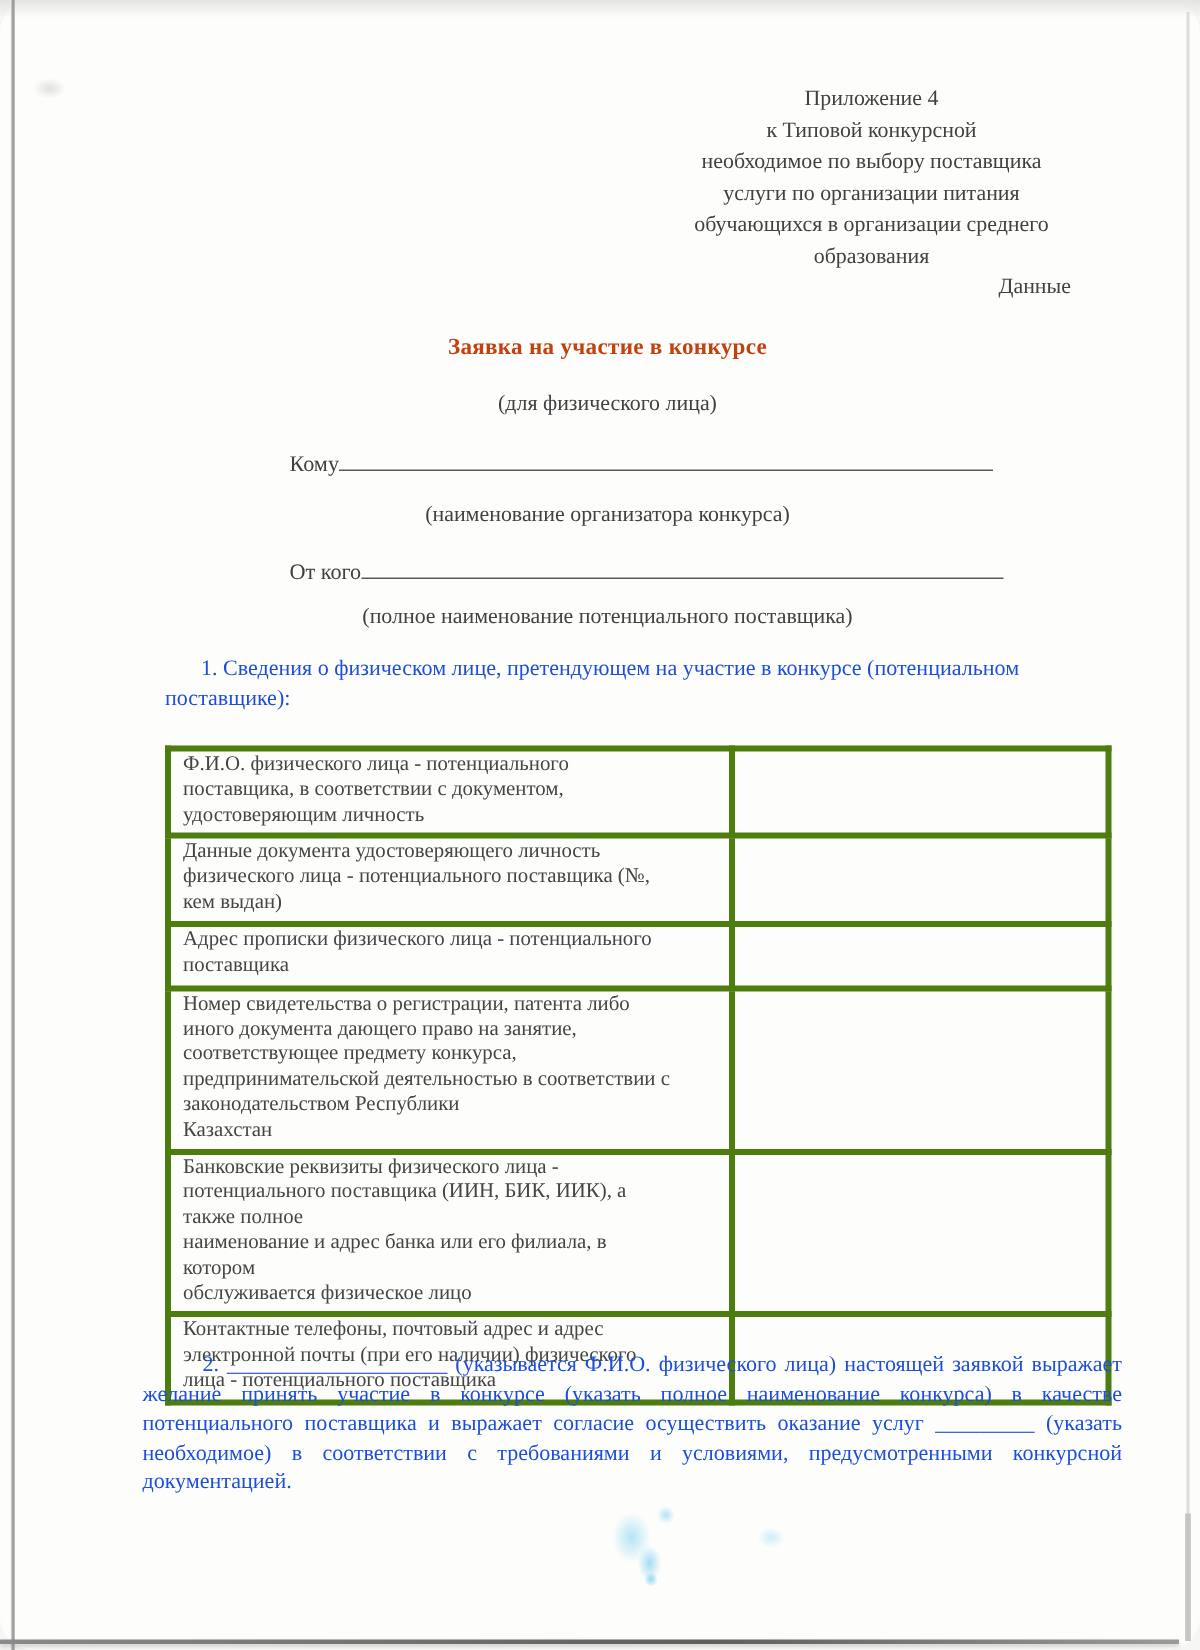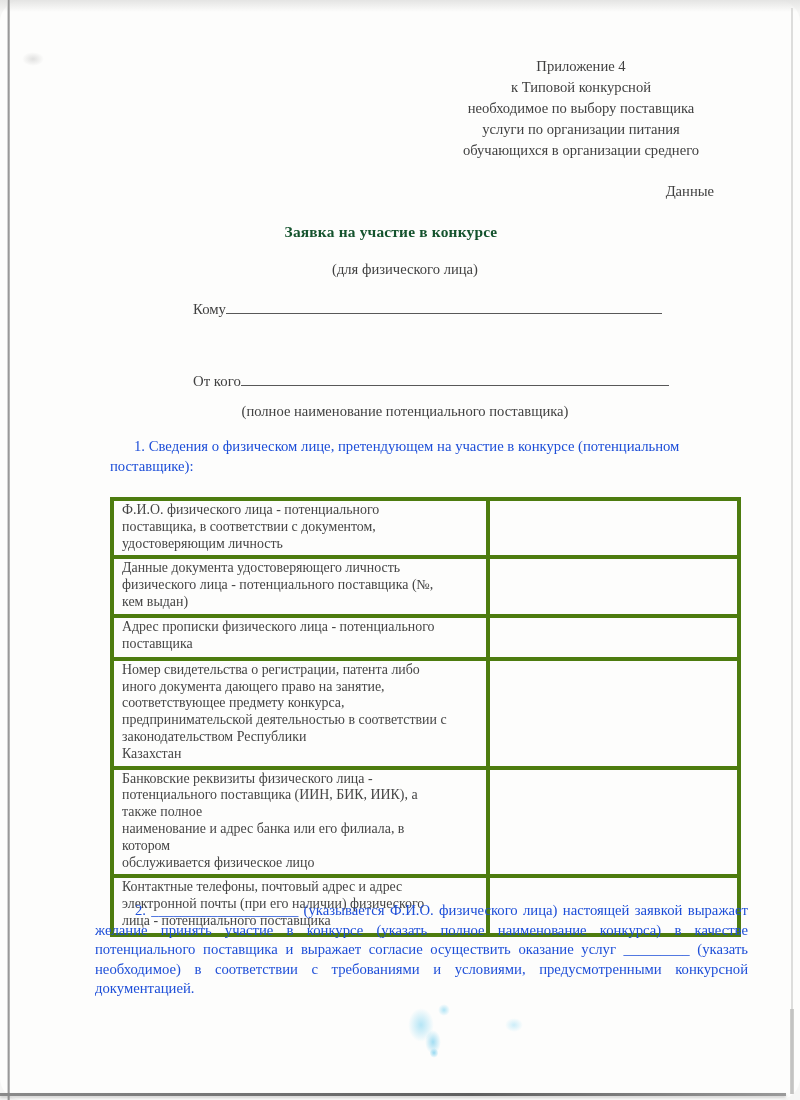--- a/index.html
+++ b/index.html
@@ -30,22 +30,22 @@
   .sd1{left:408px;top:1008px;width:26px;height:34px;background:radial-gradient(ellipse,rgba(62,190,235,.38),rgba(62,190,235,0) 70%);}
   .sd2{left:425px;top:1030px;width:16px;height:24px;background:radial-gradient(ellipse,rgba(52,182,230,.45),rgba(52,182,230,0) 70%);}
   .sd3{left:438px;top:1004px;width:12px;height:12px;background:radial-gradient(circle,rgba(62,190,235,.4),rgba(62,190,235,0) 70%);}
   .sd4{left:505px;top:1018px;width:18px;height:14px;background:radial-gradient(ellipse,rgba(90,200,240,.3),rgba(90,200,240,0) 70%);}
   .sd5{left:430px;top:1048px;width:8px;height:10px;background:radial-gradient(circle,rgba(52,182,230,.5),rgba(52,182,230,0) 75%);}
   
   .appendix{position:absolute;left:420px;top:56px;width:322px;
     text-align:center;font-size:14.6px;line-height:21px;}
   .forma{position:absolute;left:420px;top:183px;width:322px;
     text-align:right;padding-right:28px;box-sizing:border-box;font-size:14.6px;}
-  .title{position:absolute;left:41px;top:223px;width:700px;margin:0;
-    text-align:center;font-size:15.4px;font-weight:bold;letter-spacing:.2px;color:#14532d;}
+  .title{position:absolute;left:55px;top:223px;width:700px;margin:0;
+    text-align:center;font-size:15.4px;font-weight:bold;letter-spacing:.2px;color:#c2410c;}
   .subtitle{position:absolute;left:55px;top:261px;width:700px;
     text-align:center;font-size:14.6px;}
   .fill-row{position:absolute;left:193px;font-size:14.8px;white-space:nowrap;}
   .row-kom{top:299px;}
   .row-otkogo{top:371px;}
   .fill-line{display:inline-block;height:14px;border-bottom:1.3px solid #585858;vertical-align:baseline;}
   .w-kom{width:436px;}
   .w-otkogo{width:428px;}
   .caption{position:absolute;left:55px;width:700px;text-align:center;font-size:14.6px;}
   .cap1{top:335px;}
@@ -74,30 +74,32 @@
   <div class="edge-bottom"></div>
   <div class="corner-br"></div>
   <div class="speck speck-gray"></div>
 
   <div class="appendix">
     <div>Приложение 4</div>
     <div>к Типовой конкурсной</div>
     <div>необходимое по выбору поставщика</div>
     <div>услуги по организации питания</div>
     <div>обучающихся в организации среднего</div>
+    <div>образования</div>
   </div>
 
   <div class="forma">Данные</div>
 
   <h1 class="title">Заявка на участие в конкурсе</h1>
   <div class="subtitle">(для физического лица)</div>
 
   <div class="fill-row row-kom">
     <span>Кому</span><span class="fill-line w-kom"></span>
   </div>
+  <div class="caption cap1">(наименование организатора конкурса)</div>
 
   <div class="fill-row row-otkogo">
     <span>От кого</span><span class="fill-line w-otkogo"></span>
   </div>
   <div class="caption cap2">(полное наименование потенциального поставщика)</div>
 
   <div class="para para1">1. Сведения о физическом лице, претендующем на участие в конкурсе (потенциальном поставщике):</div>
 
   <table class="info-table">
     <tbody>

